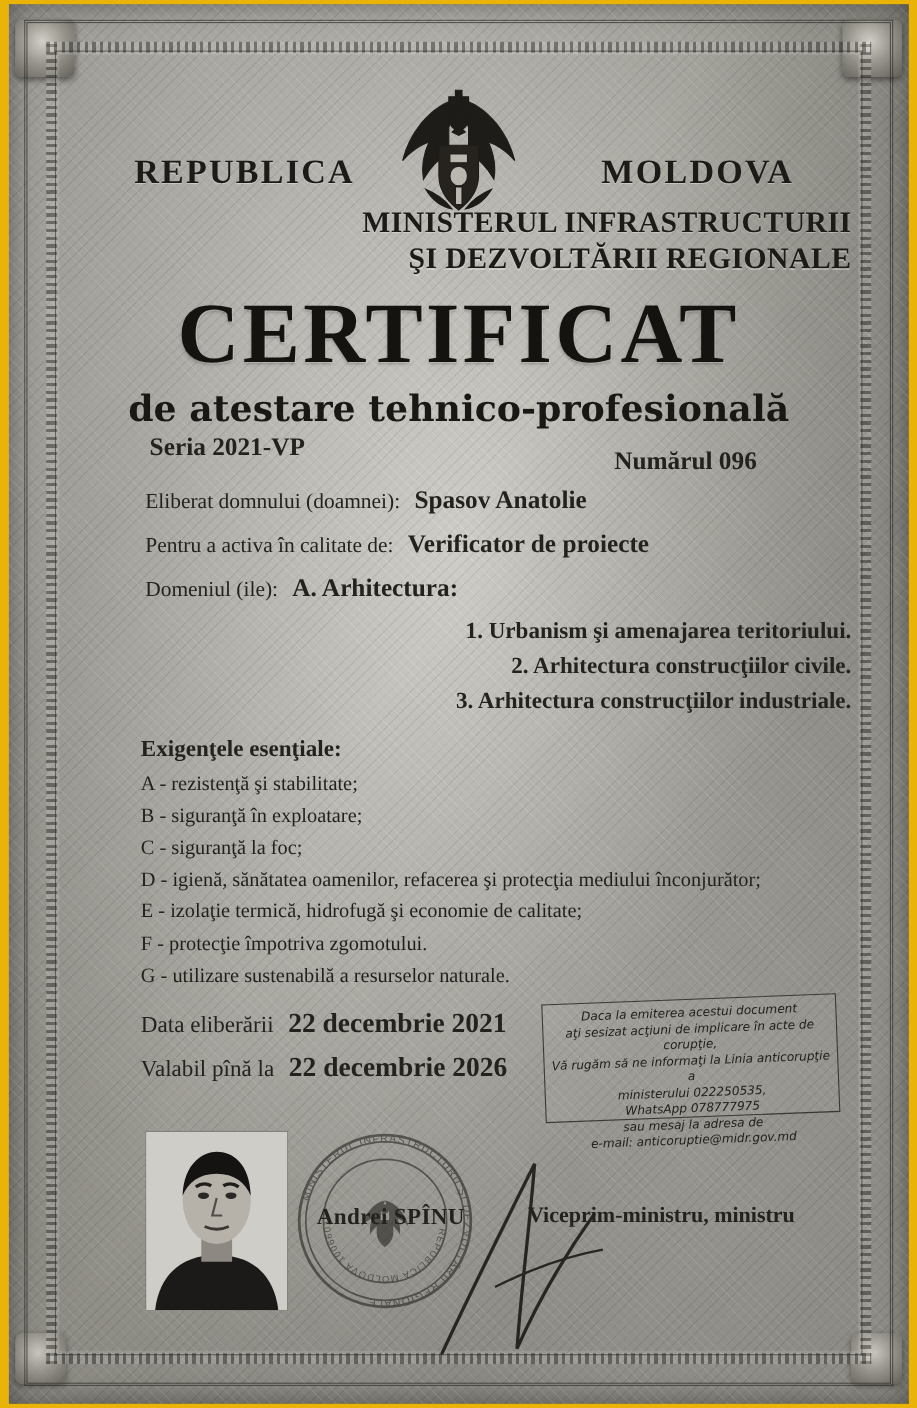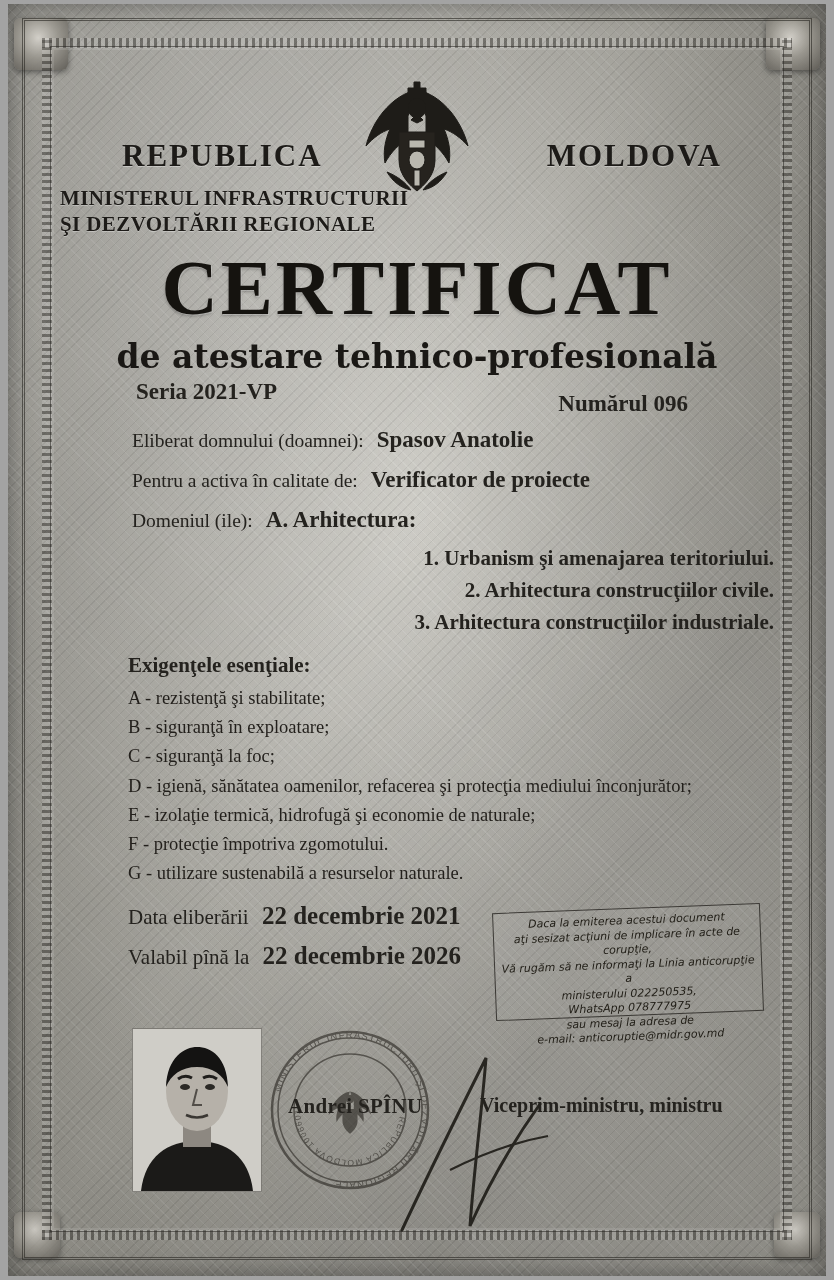--- a/index.html
+++ b/index.html
@@ -5,21 +5,21 @@
   html, body {
     margin: 0;
     padding: 0;
     background: #6f6f6f;
   }
   #page {
     position: relative;
     width: 834px;
     height: 1280px;
     overflow: hidden;
-    background: #a3a3a3;
+    background: #eab308;
     font-family: "Liberation Serif", serif;
   }
 
   
   .paper {
     position: absolute;
     left: 8px;
     top: 4px;
     width: 818px;
     height: 1272px;
@@ -118,23 +118,23 @@
   .emblem {
     position: absolute;
     left: 50%;
     top: 16px;
     transform: translateX(-50%);
     width: 120px;
     height: 126px;
   }
 
   .ministry {
-    text-align: left;
-    font-weight: bold;
-    font-size: 21px;
+    text-align: right;
+    font-weight: bold;
+    font-size: 27px;
     line-height: 1.22;
     letter-spacing: 0.4px;
     margin-top: 6px;
     color: #1d1b18;
     text-shadow: 0 1px 0 rgba(255,255,255,0.3);
   }
 
   .certificat {
     text-align: center;
     font-size: 78px;
@@ -371,21 +371,21 @@
       <div class="domeniu-item">2. Arhitectura construcţiilor civile.</div>
       <div class="domeniu-item">3. Arhitectura construcţiilor industriale.</div>
     </div>
 
     <div class="exig-title">Exigenţele esenţiale:</div>
     <div class="exig-list">
       <div class="exig-item">A - rezistenţă şi stabilitate;</div>
       <div class="exig-item">B - siguranţă în exploatare;</div>
       <div class="exig-item">C - siguranţă la foc;</div>
       <div class="exig-item">D - igienă, sănătatea oamenilor, refacerea şi protecţia mediului înconjurător;</div>
-      <div class="exig-item">E - izolaţie termică, hidrofugă şi economie de naturale;</div>
+      <div class="exig-item">E - izolaţie termică, hidrofugă şi economie de calitate;</div>
       <div class="exig-item">F - protecţie împotriva zgomotului.</div>
       <div class="exig-item">G - utilizare sustenabilă a resurselor naturale.</div>
     </div>
 
     <div class="dates">
       <div class="date-line">
         <span>Data eliberării</span>
         <span class="dval">22 decembrie 2021</span>
       </div>
       <div class="date-line">

